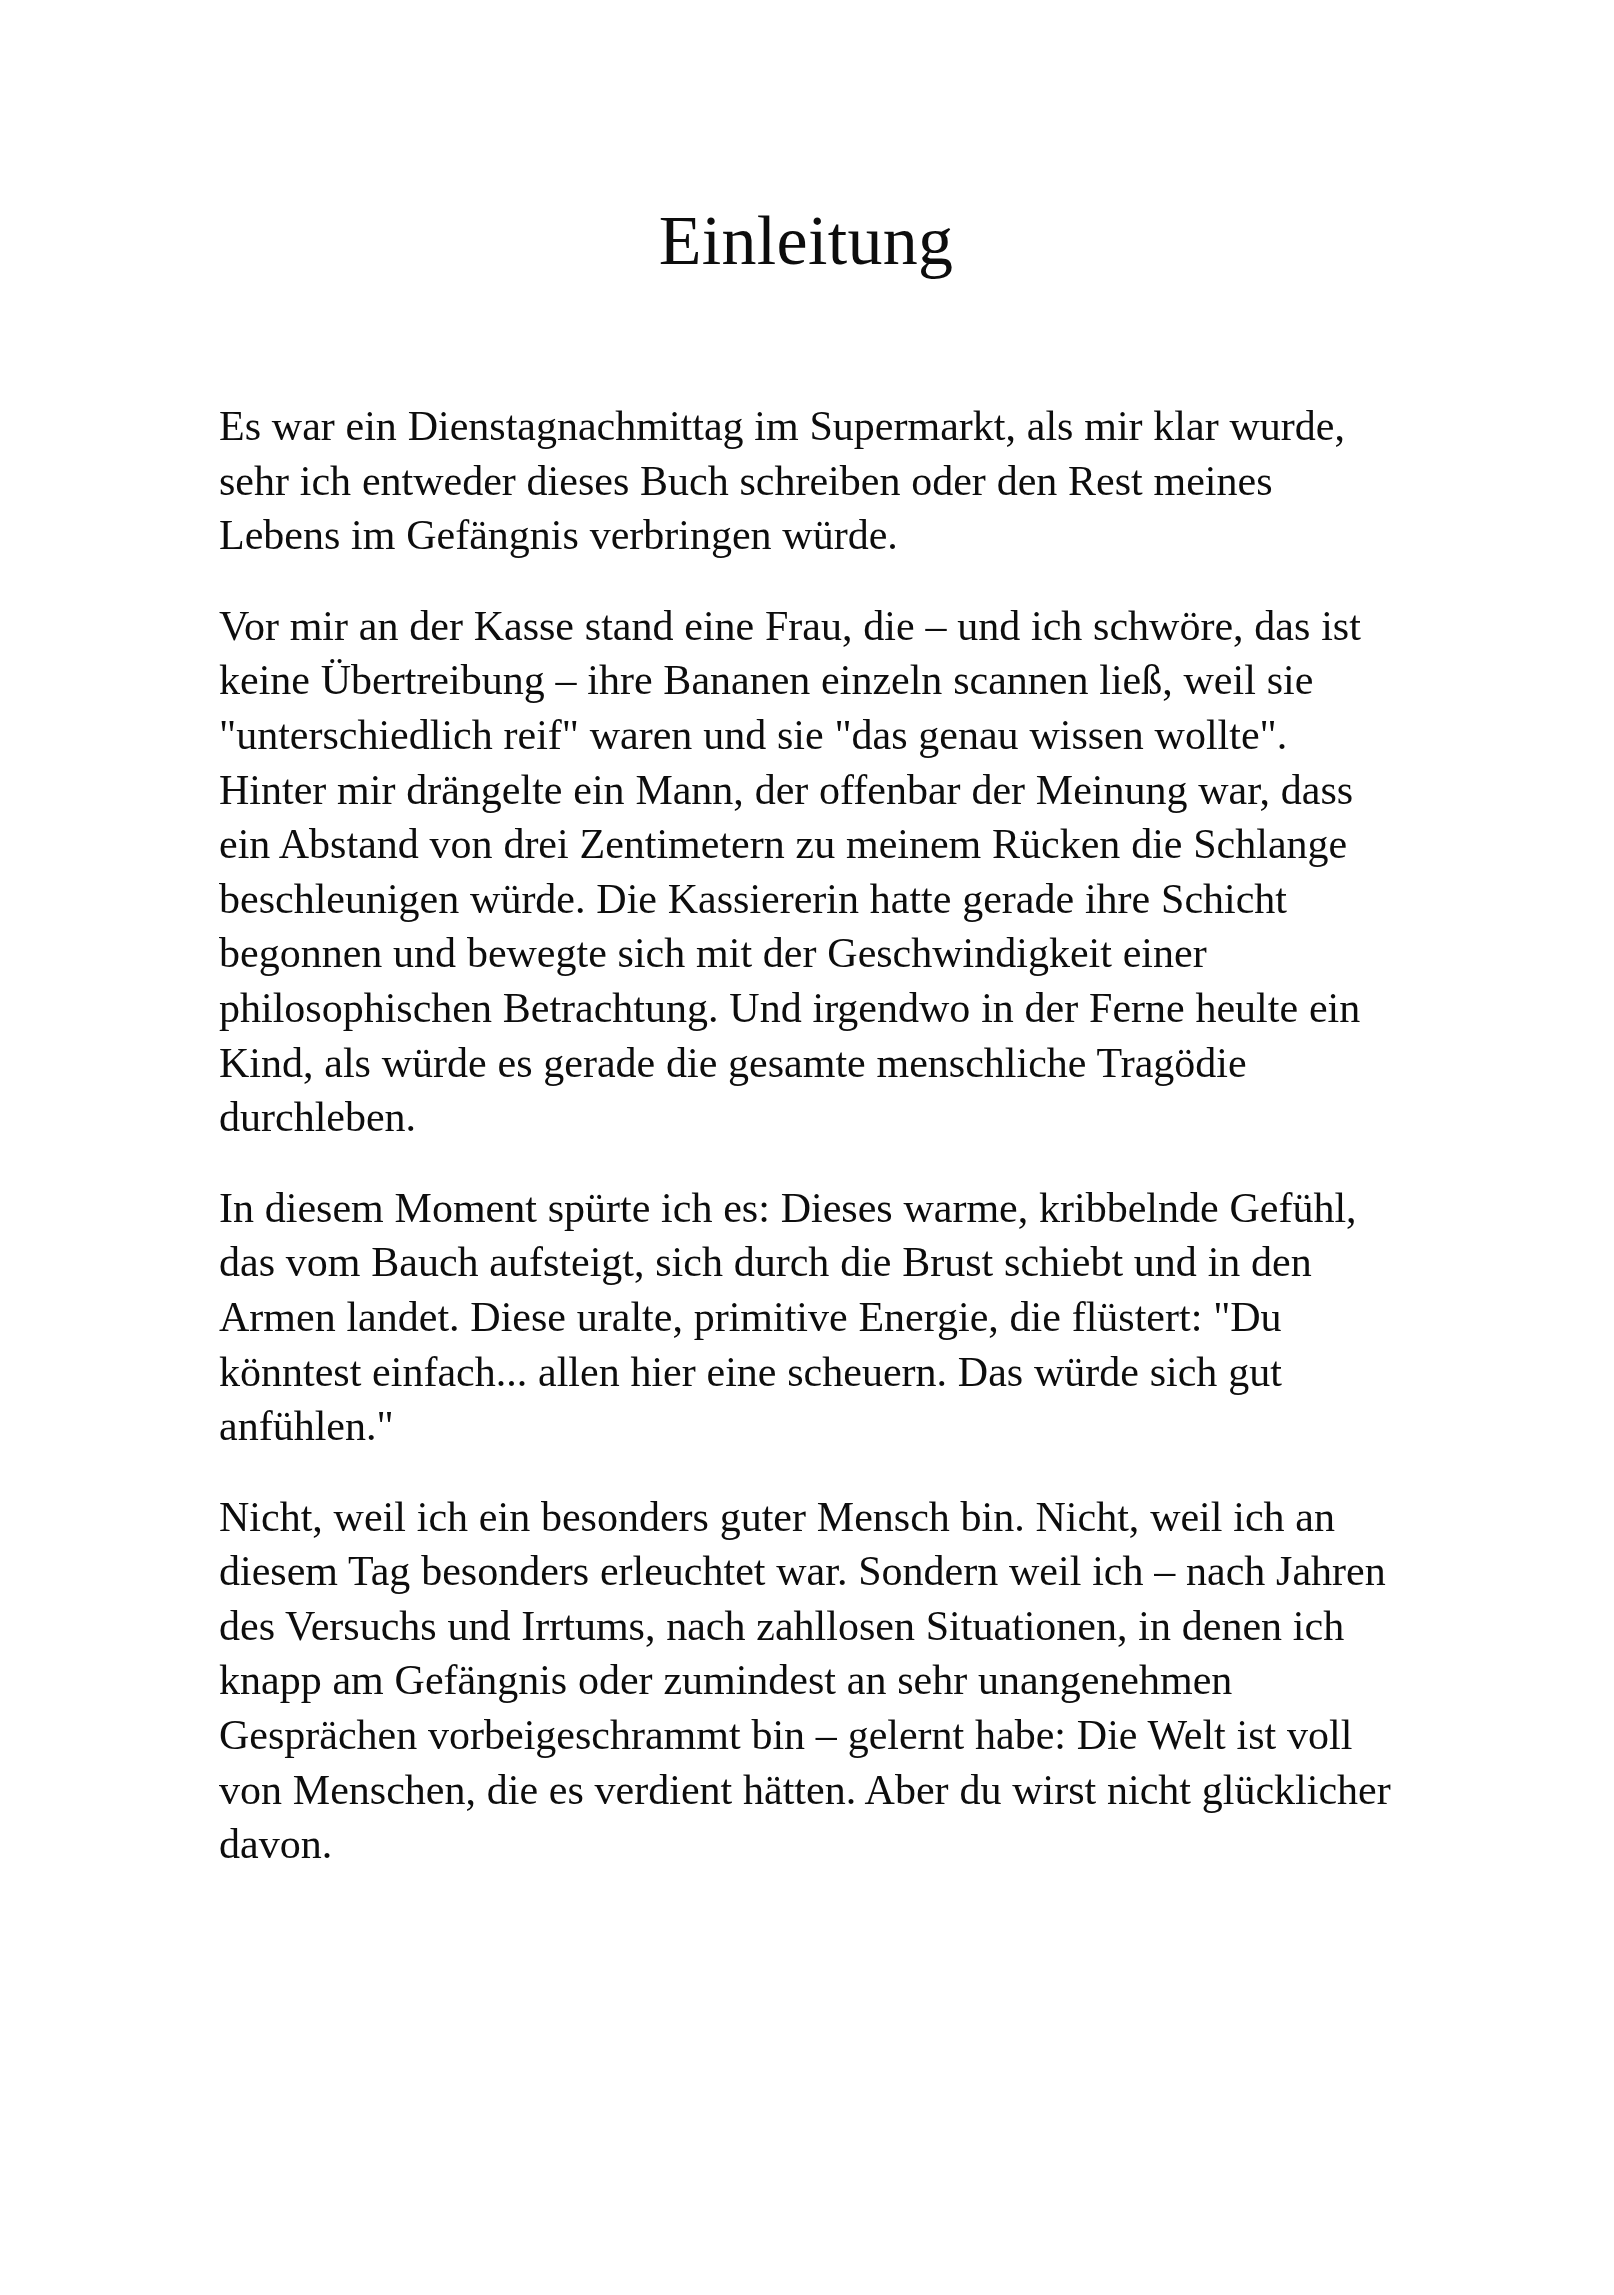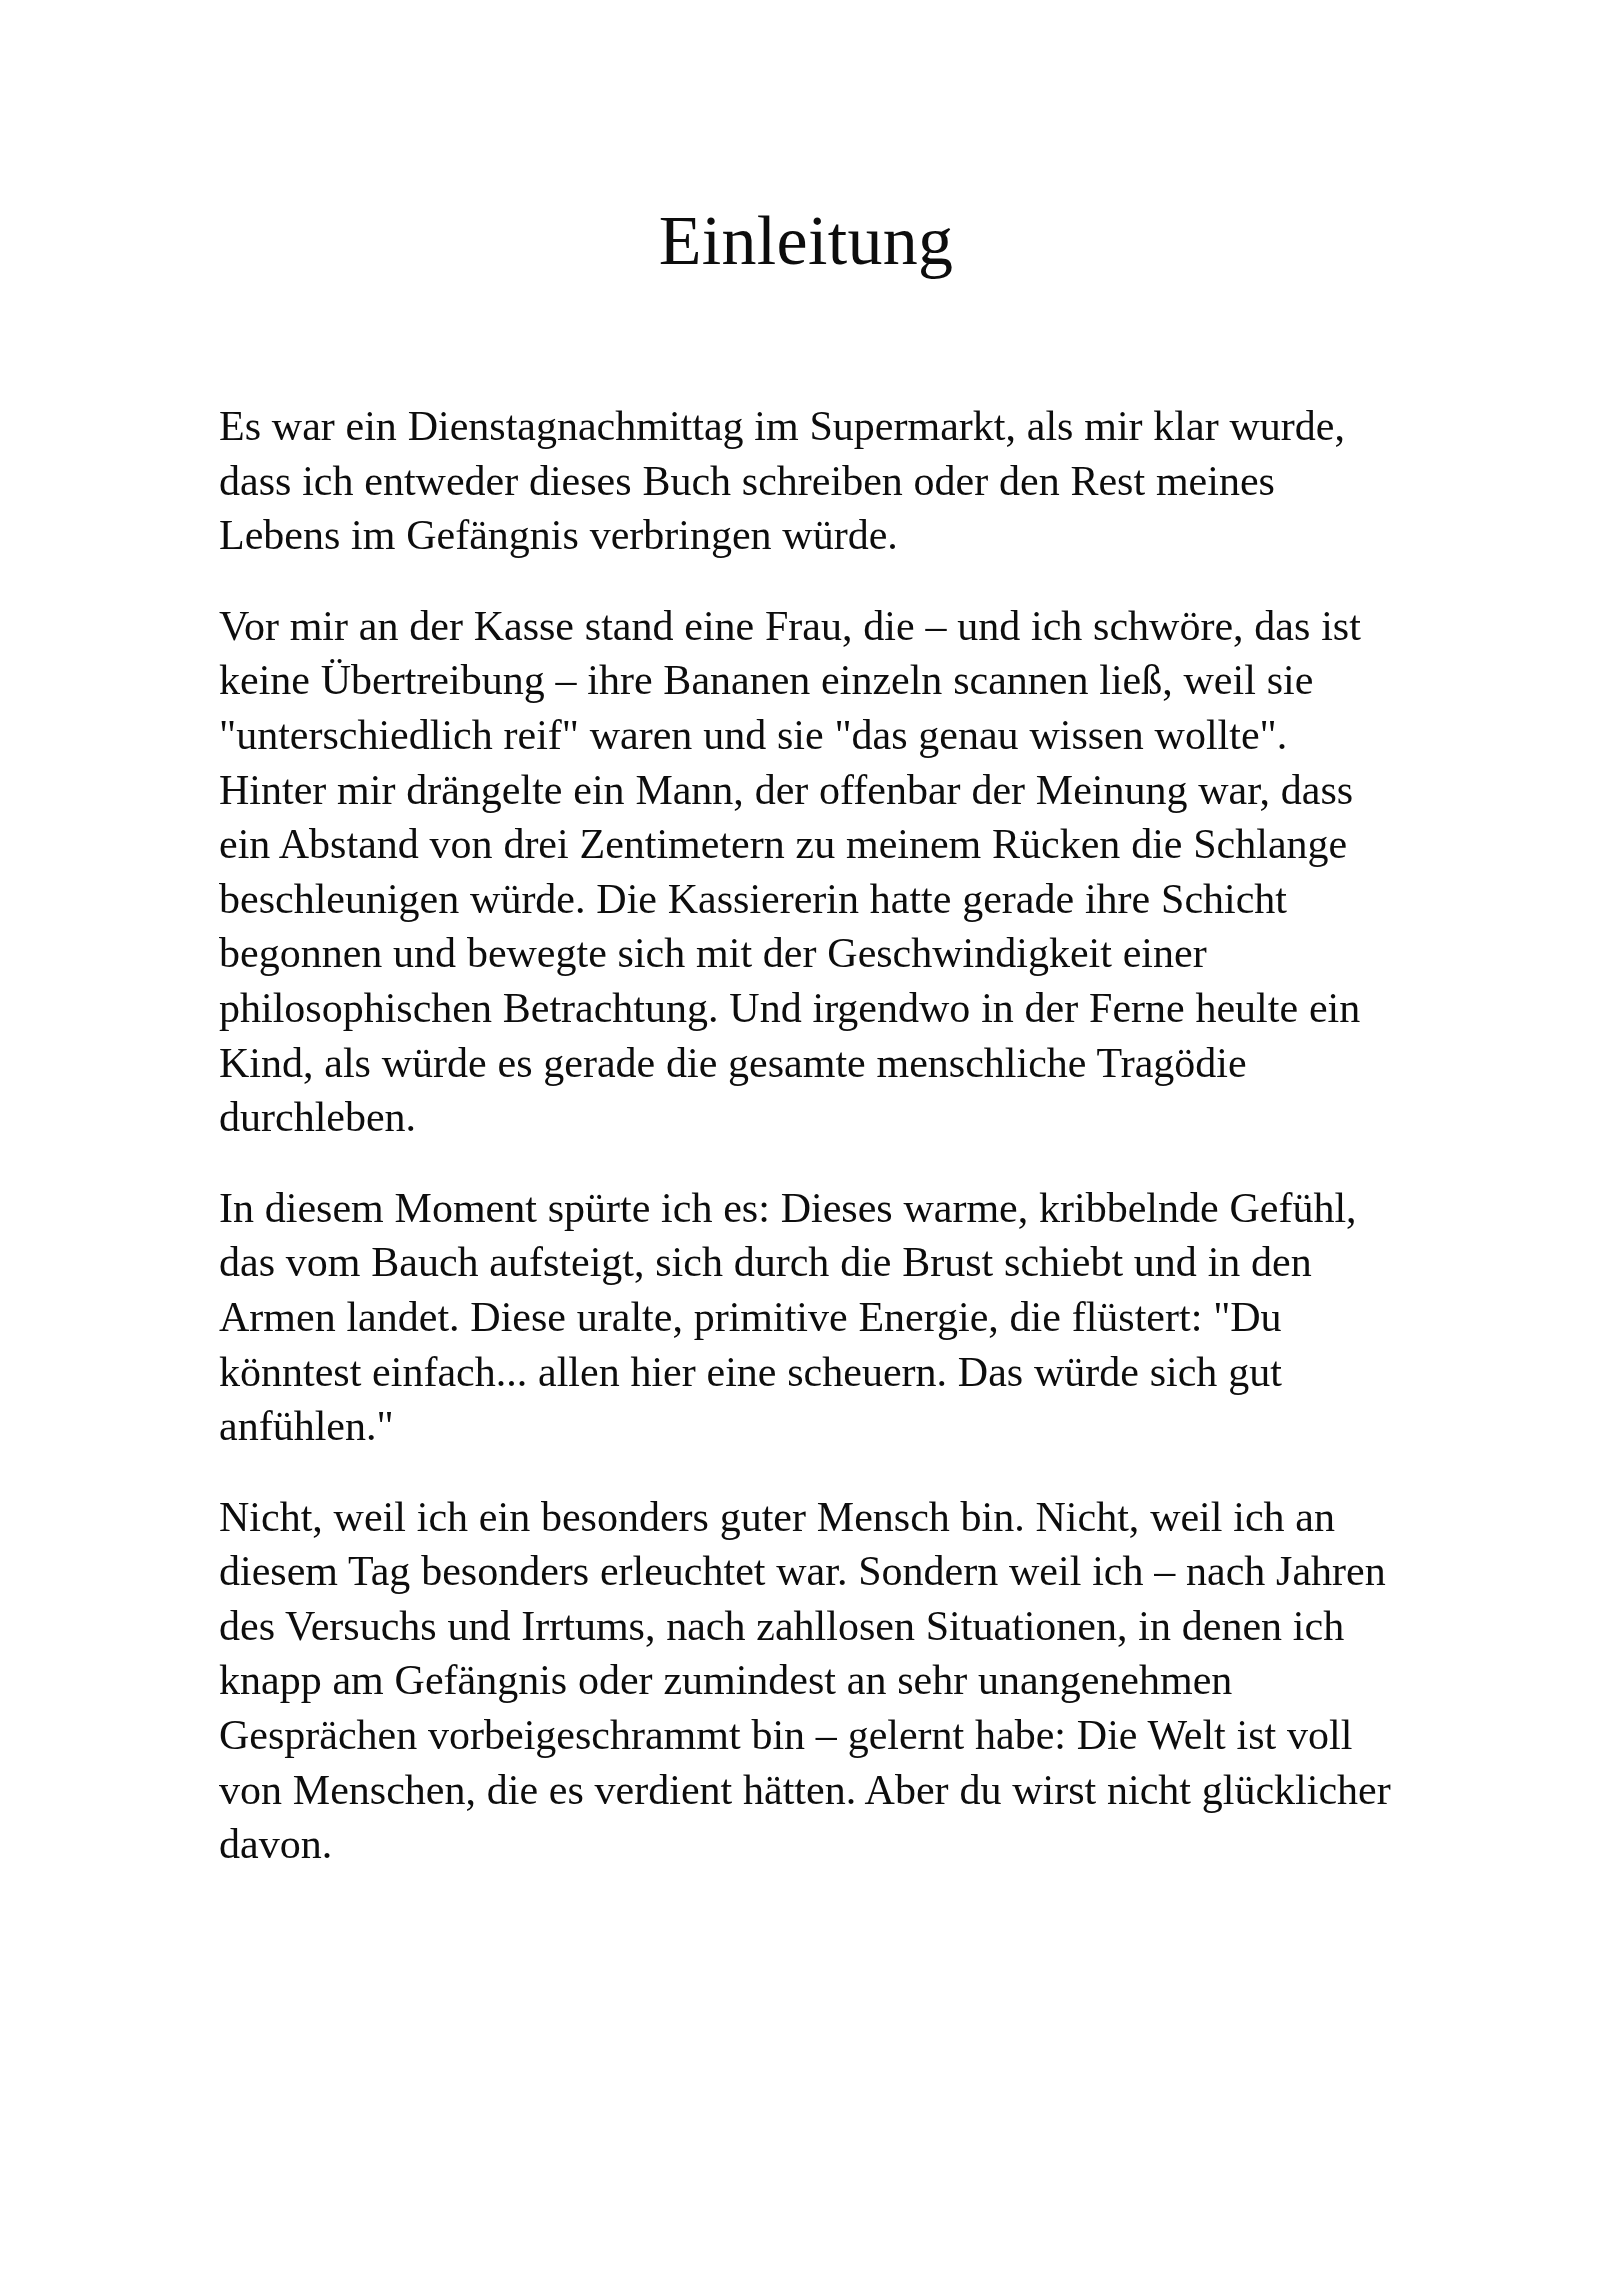--- a/index.html
+++ b/index.html
@@ -52,19 +52,19 @@
     box-shadow: inset 0 0 0 0.7px rgba(255,255,255,0);
   }
 </style>
 </head>
 <body>
 
 <div class="page">
   <h1 class="doc-title">Einleitung</h1>
 
   <div class="body-block">
-    <p class="para">Es war ein Dienstagnachmittag im Supermarkt, als mir klar wurde, dass ich entweder dieses Buch schreiben oder den Rest meines Lebens im Gefängnis verbringen würde.</p>
+    <p class="para">Es war ein Dienstagnachmittag im Supermarkt, als mir klar wurde, sehr ich entweder dieses Buch schreiben oder den Rest meines Lebens im Gefängnis verbringen würde.</p>
     <p class="para">Vor mir an der Kasse stand eine Frau, die – und ich schwöre, das ist keine Übertreibung – ihre Bananen einzeln scannen ließ, weil sie "unterschiedlich reif" waren und sie "das genau wissen wollte". Hinter mir drängelte ein Mann, der offenbar der Meinung war, dass ein Abstand von drei Zentimetern zu meinem Rücken die Schlange beschleunigen würde. Die Kassiererin hatte gerade ihre Schicht begonnen und bewegte sich mit der Geschwindigkeit einer philosophischen Betrachtung. Und irgendwo in der Ferne heulte ein Kind, als würde es gerade die gesamte menschliche Tragödie durchleben.</p>
     <p class="para">In diesem Moment spürte ich es: Dieses warme, kribbelnde Gefühl, das vom Bauch aufsteigt, sich durch die Brust schiebt und in den Armen landet. Diese uralte, primitive Energie, die flüstert: "Du könntest einfach... allen hier eine scheuern. Das würde sich gut anfühlen."</p>
     <p class="para">Nicht, weil ich ein besonders guter Mensch bin. Nicht, weil ich an diesem Tag besonders erleuchtet war. Sondern weil ich – nach Jahren des Versuchs und Irrtums, nach zahllosen Situationen, in denen ich knapp am Gefängnis oder zumindest an sehr unangenehmen Gesprächen vorbeigeschrammt bin – gelernt habe: Die Welt ist voll von Menschen, die es verdient hätten. Aber du wirst nicht glücklicher davon.</p>
   </div>
 </div>
 
 
 </body></html>

